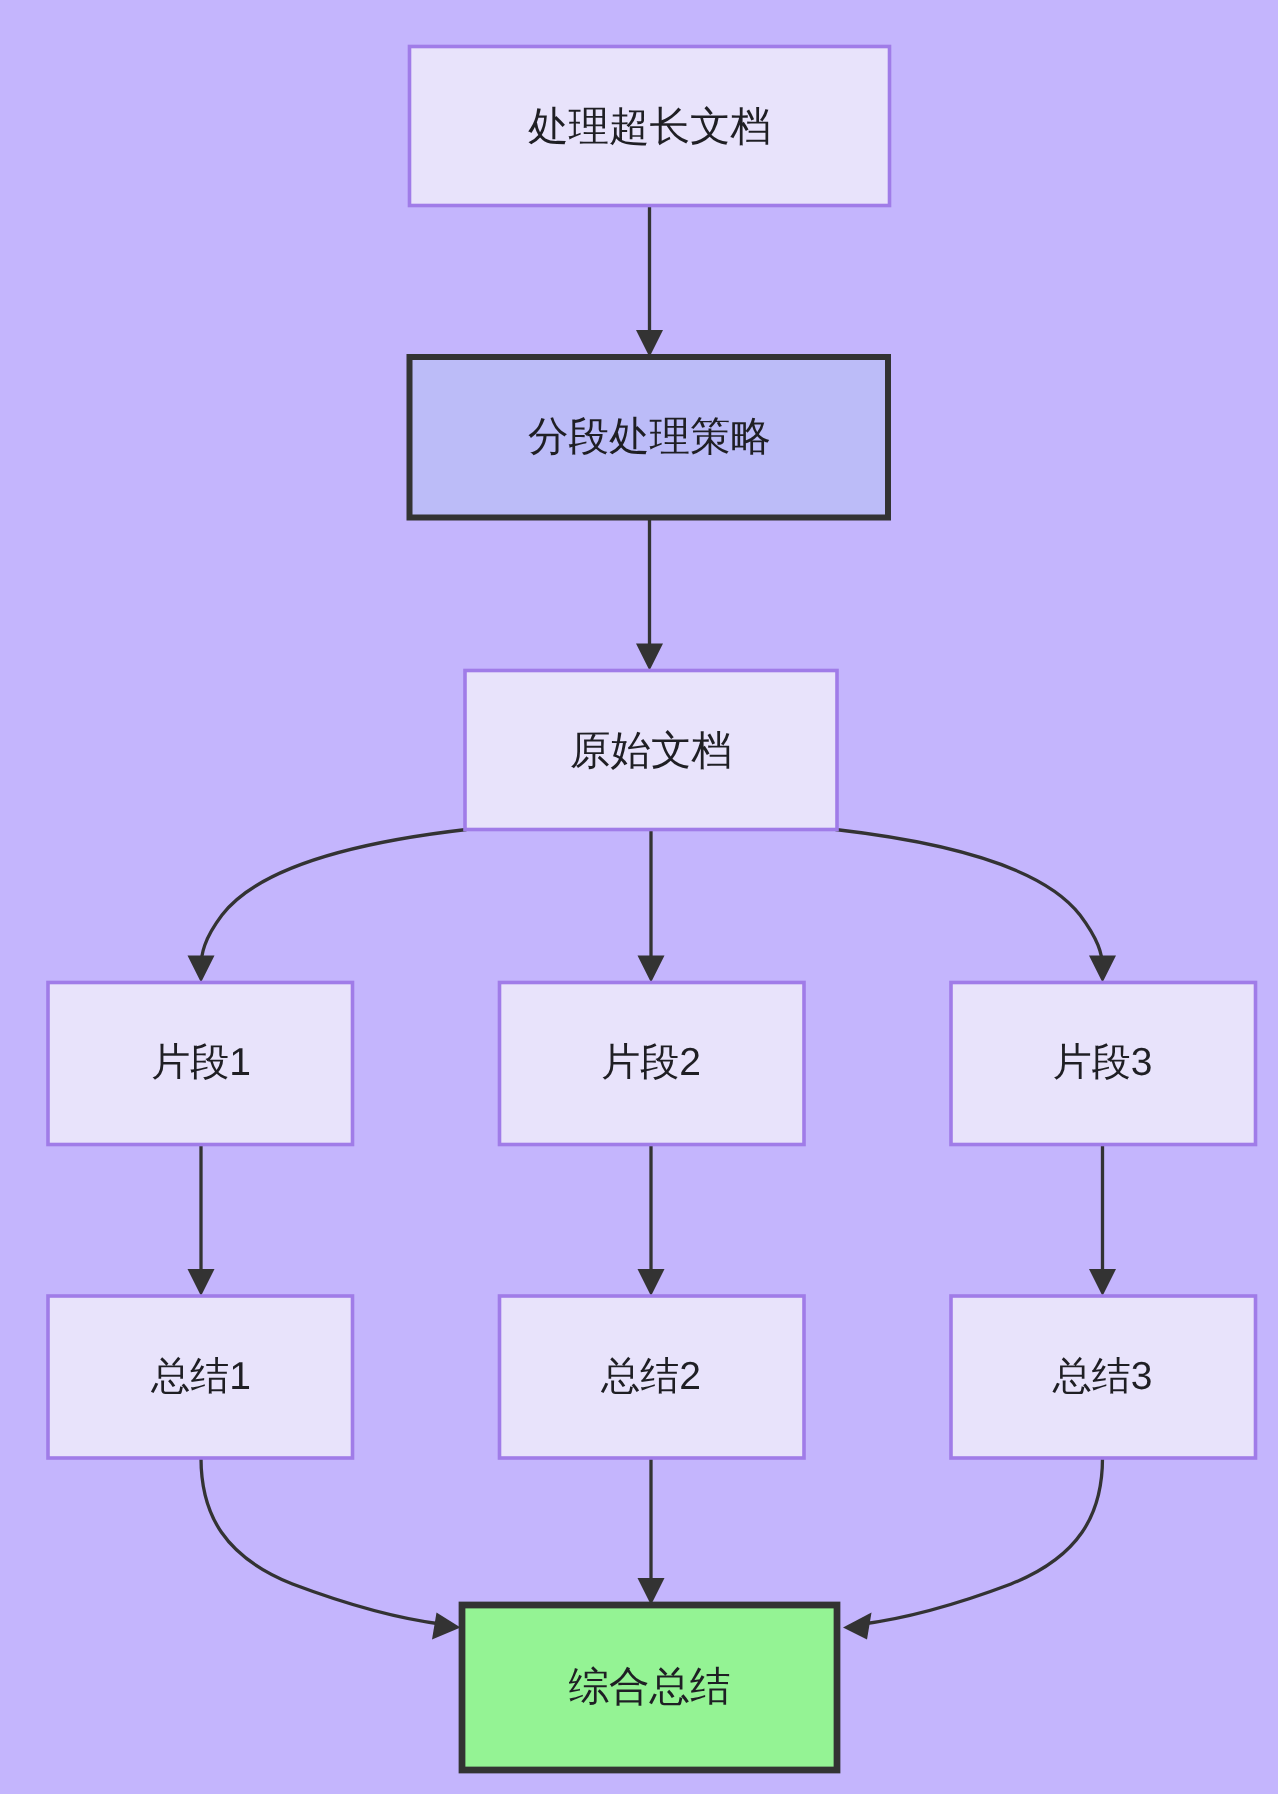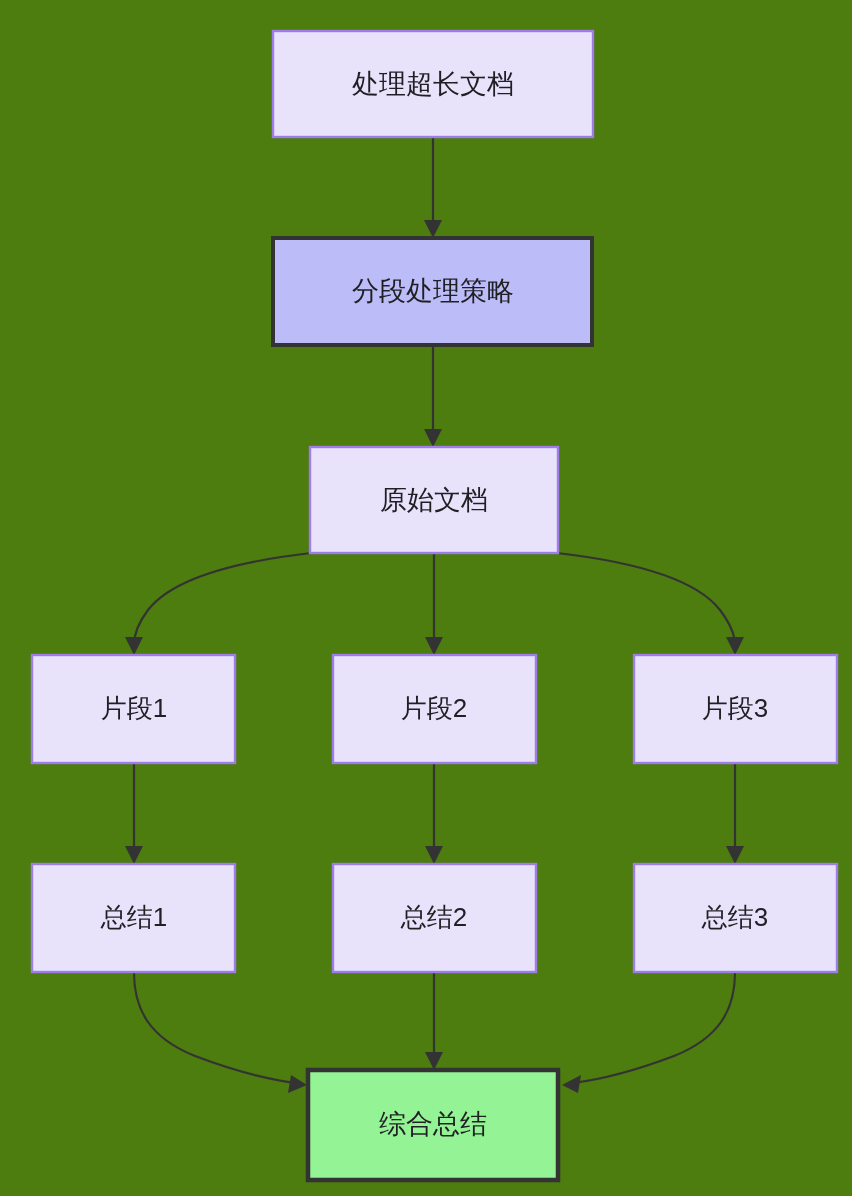--- a/index.html
+++ b/index.html
@@ -11,21 +11,21 @@
   body {
     width: 852px;
     height: 1196px;
     font-family: "Liberation Sans", "DejaVu Sans", sans-serif;
     overflow: hidden;
   }
   #diagram-root {
     position: relative;
     width: 852px;
     height: 1196px;
-    background: #4d7c0f;
+    background: #c4b5fd;
   }
   svg#flowchart {
     display: block;
     width: 852px;
     height: 1196px;
   }
   .edge-path {
     fill: none;
     stroke: #333333;
     stroke-width: 2.2px;

